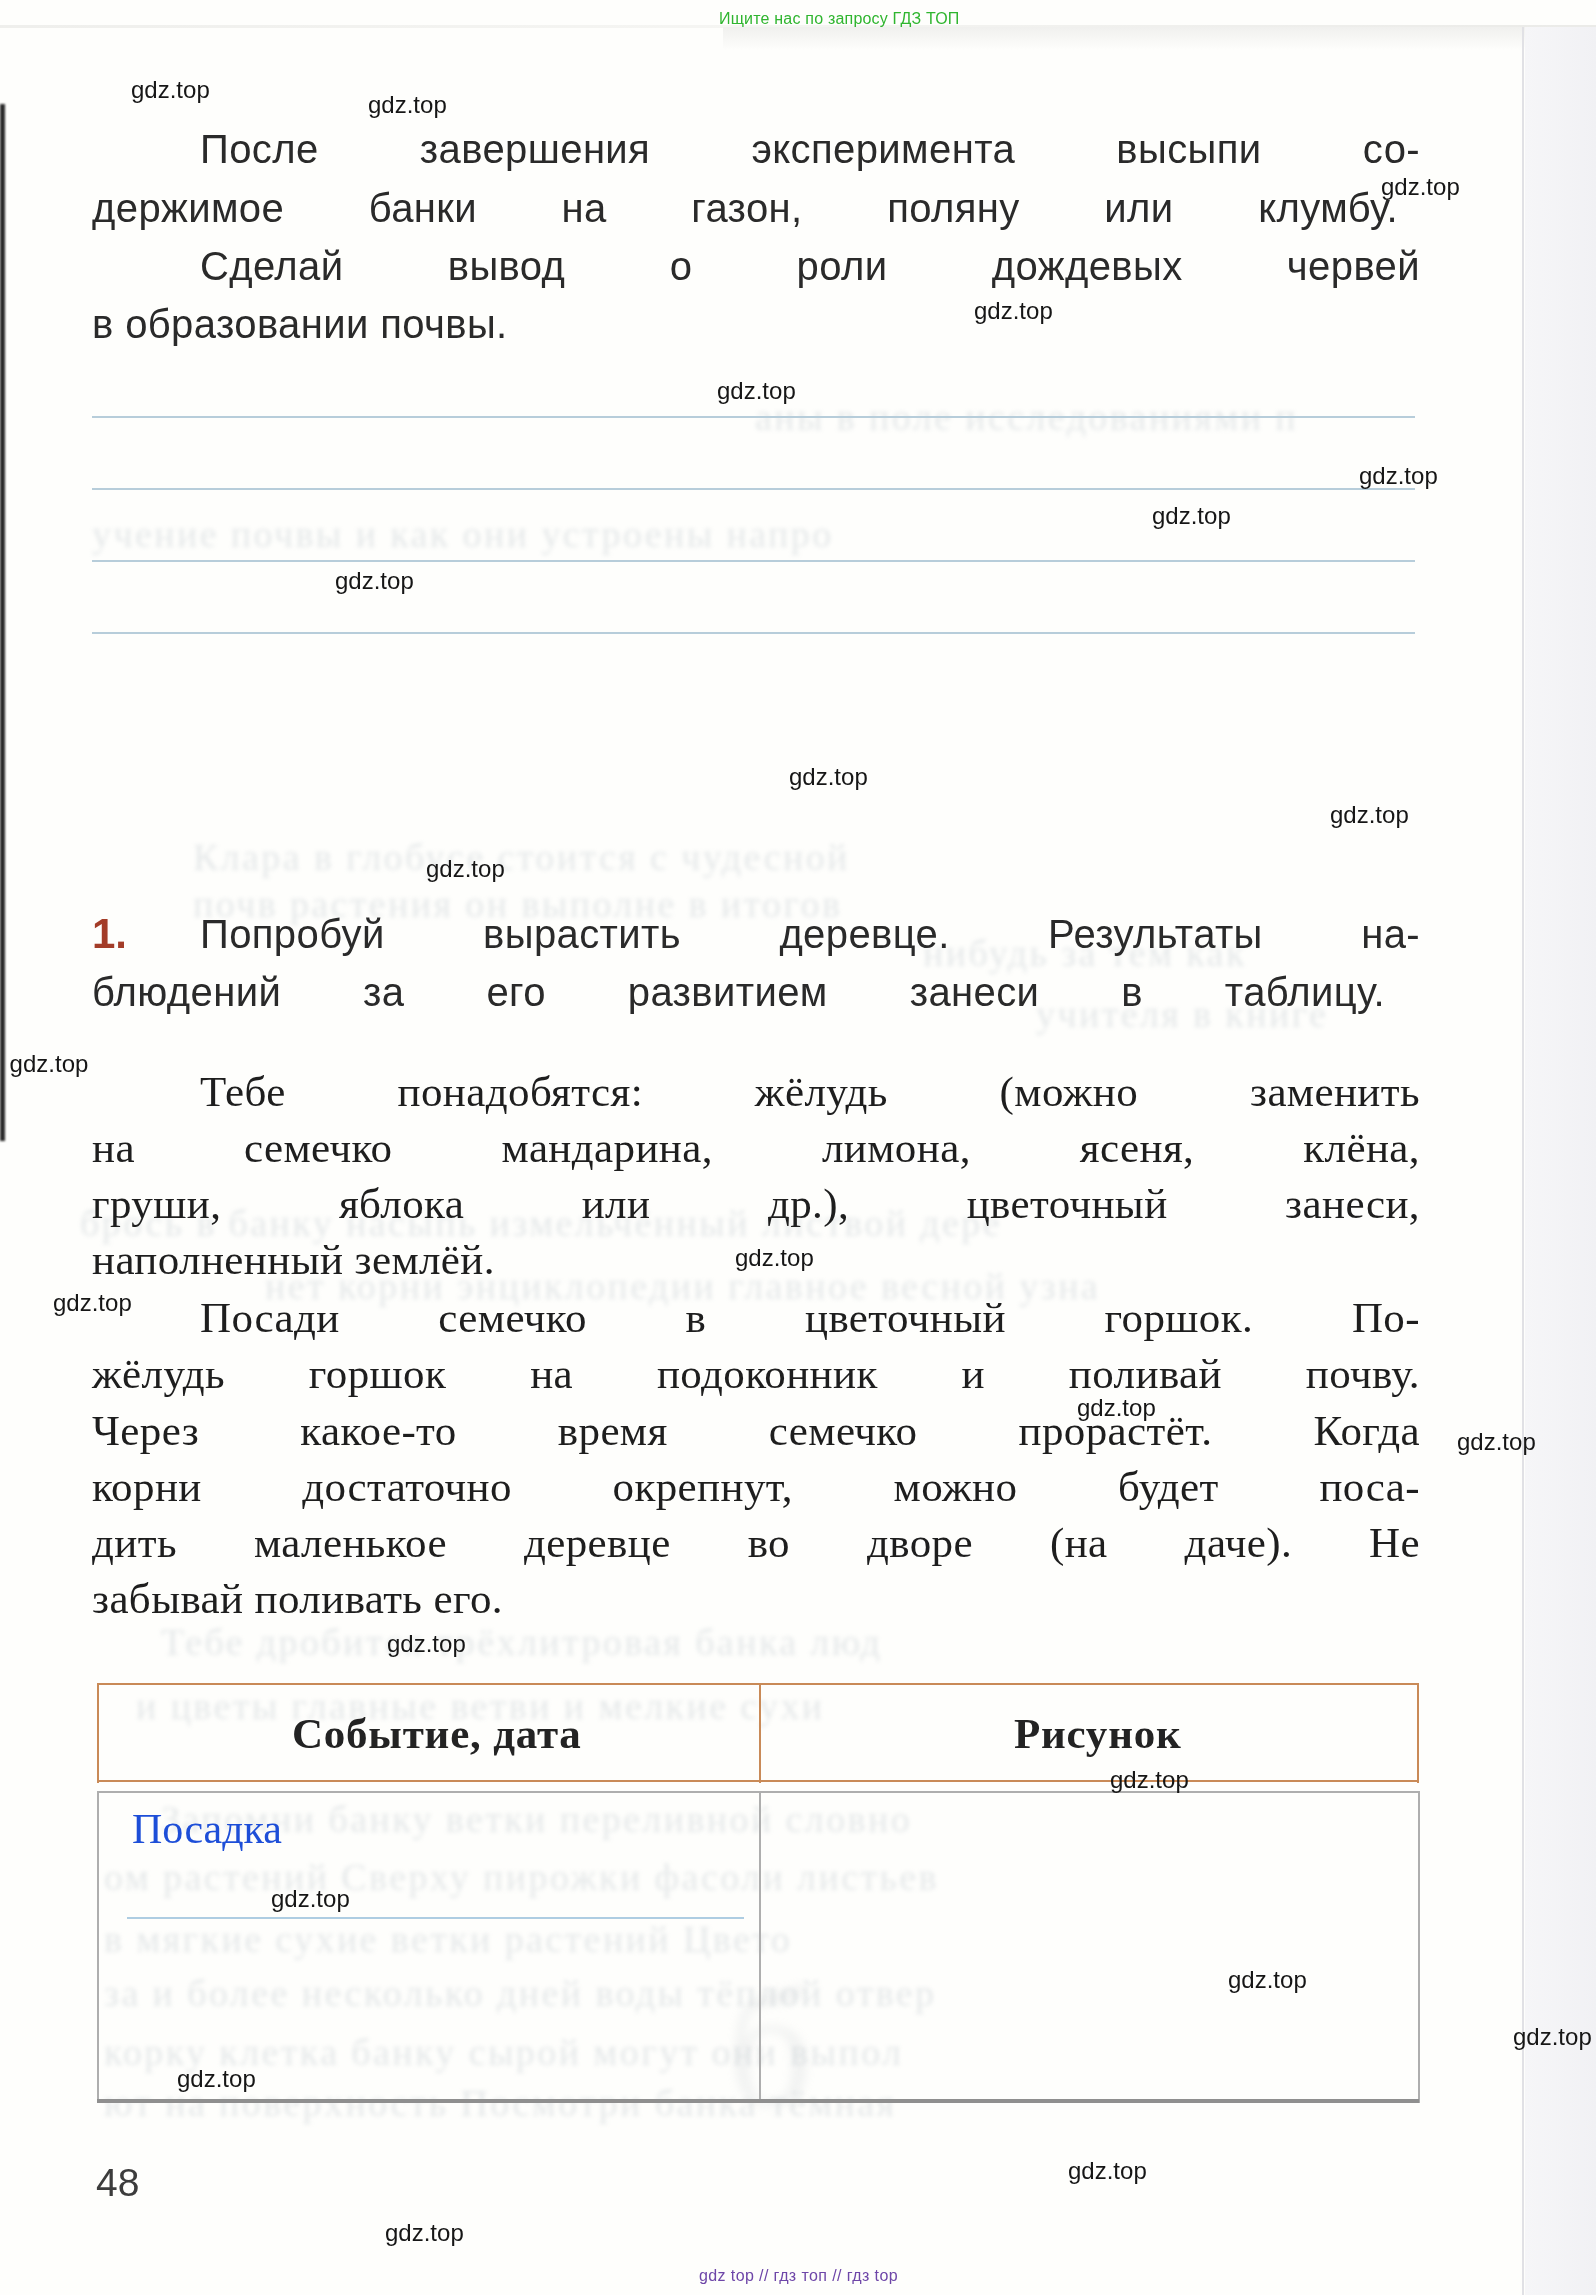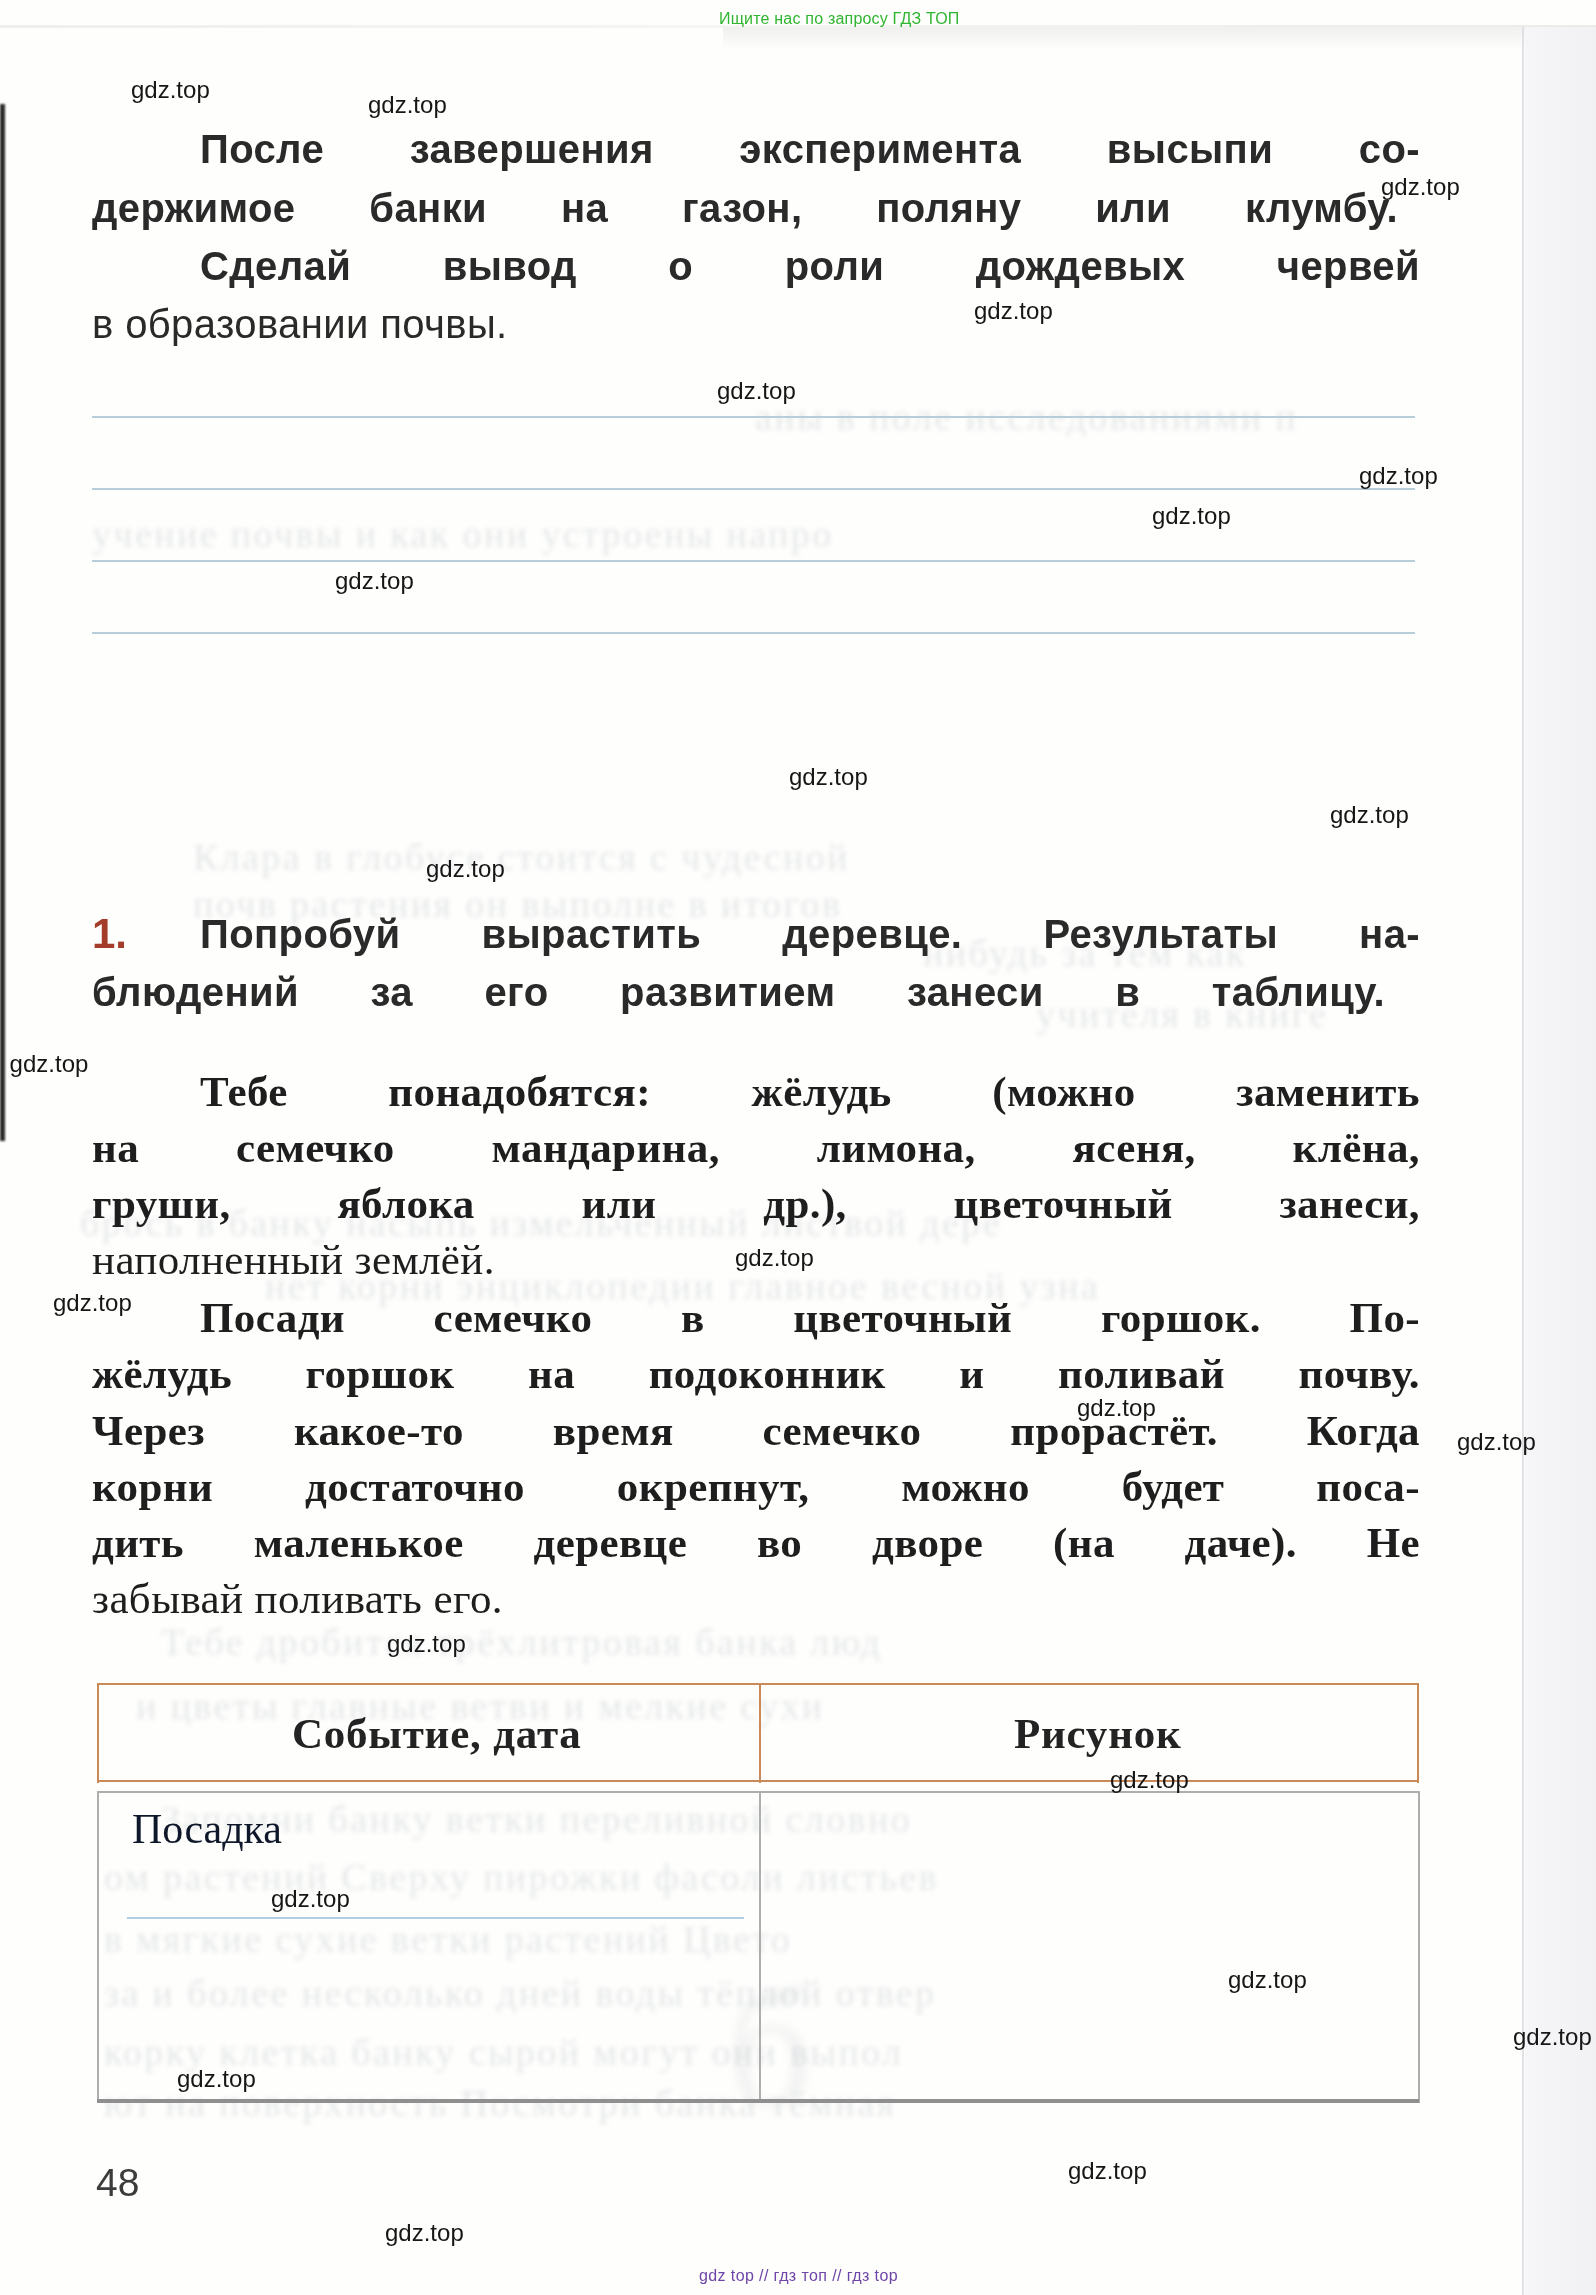--- a/index.html
+++ b/index.html
@@ -12,40 +12,40 @@
             background:linear-gradient(180deg,#f0f0ee,rgba(255,255,255,0));}
   .left-edge-bar{position:absolute;left:0;top:104px;width:4.8px;height:1037px;background:#2a2a2a;
             filter:blur(0.8px);}
   .right-fold{position:absolute;left:1522px;top:27px;width:2.4px;height:2268px;background:#e1e1e5;}
   .right-shade{position:absolute;left:1525px;top:27px;width:72px;height:2268px;
             background:linear-gradient(90deg,#f6f6f8,#f1f1f4);}
   
   .tl{position:absolute;left:92px;width:1328px;line-height:1.12;}
   .sans{font-family:"Liberation Sans",sans-serif;font-size:40px;color:#2a2a2a;letter-spacing:0.4px;}
   .serif{font-family:"Liberation Serif",serif;font-size:43px;color:#1e1e1e;letter-spacing:0.4px;}
-  .just{text-align:justify;text-align-last:justify;font-weight:bold;}
+  .just{text-align:justify;text-align-last:justify;}
   .ind{text-indent:108px;}
   .w1626{width:1306px;}
   .w1610{width:1293px;}
   .rule{position:absolute;left:92px;width:1323px;height:2.4px;background:#b7cdda;}
   
   .heading{position:absolute;left:210px;top:780px;font-family:"Liberation Sans",sans-serif;
            font-weight:700;font-size:53px;letter-spacing:1.6px;color:#8e3c2c;
            -webkit-text-stroke:1px #8e3c2c;text-shadow:1.6px 2.4px 1.6px rgba(70,25,12,.38);}
   .task-num{position:absolute;left:92px;top:910px;font-weight:700;font-size:42px;color:#a33c28;
            font-family:"Liberation Sans",sans-serif;}
   
   .table-wrap{position:absolute;left:97px;top:1683px;width:1322px;height:423px;}
   .tb{position:absolute;background:#c98a57;}
   .gb{position:absolute;background:#aeaeae;}
   .thead-row{position:absolute;left:0;top:0;width:100%;height:100px;display:flex;align-items:center;}
   .thead-cell{font-family:"Liberation Serif",serif;font-weight:700;font-size:43px;color:#232323;
            text-align:center;letter-spacing:0.8px;}
   .cell-event{position:absolute;left:35px;top:122px;font-family:"Liberation Serif",serif;
-           font-size:42px;color:#0f172a;}
+           font-size:42px;color:#1d4ed8;}
   .date-line{position:absolute;left:30px;top:234px;width:617px;height:2.4px;background:#aecde2;}
   
   .promo{position:absolute;left:719px;top:9.6px;font-size:16px;color:#2fb52f;letter-spacing:0.2px;}
   .wm{position:absolute;font-size:24px;color:#161616;font-family:"Liberation Sans",sans-serif;
       white-space:nowrap;}
   .page-num{position:absolute;left:96px;top:2161px;font-size:39px;color:#3c3c3c;}
   .footer{position:absolute;left:0;top:2267px;width:100%;text-align:center;font-size:16px;
       color:#6e46a8;letter-spacing:0.4px;}
   
   .ghost{position:absolute;font-family:"Liberation Serif",serif;font-size:38px;color:#a9b4bc;

